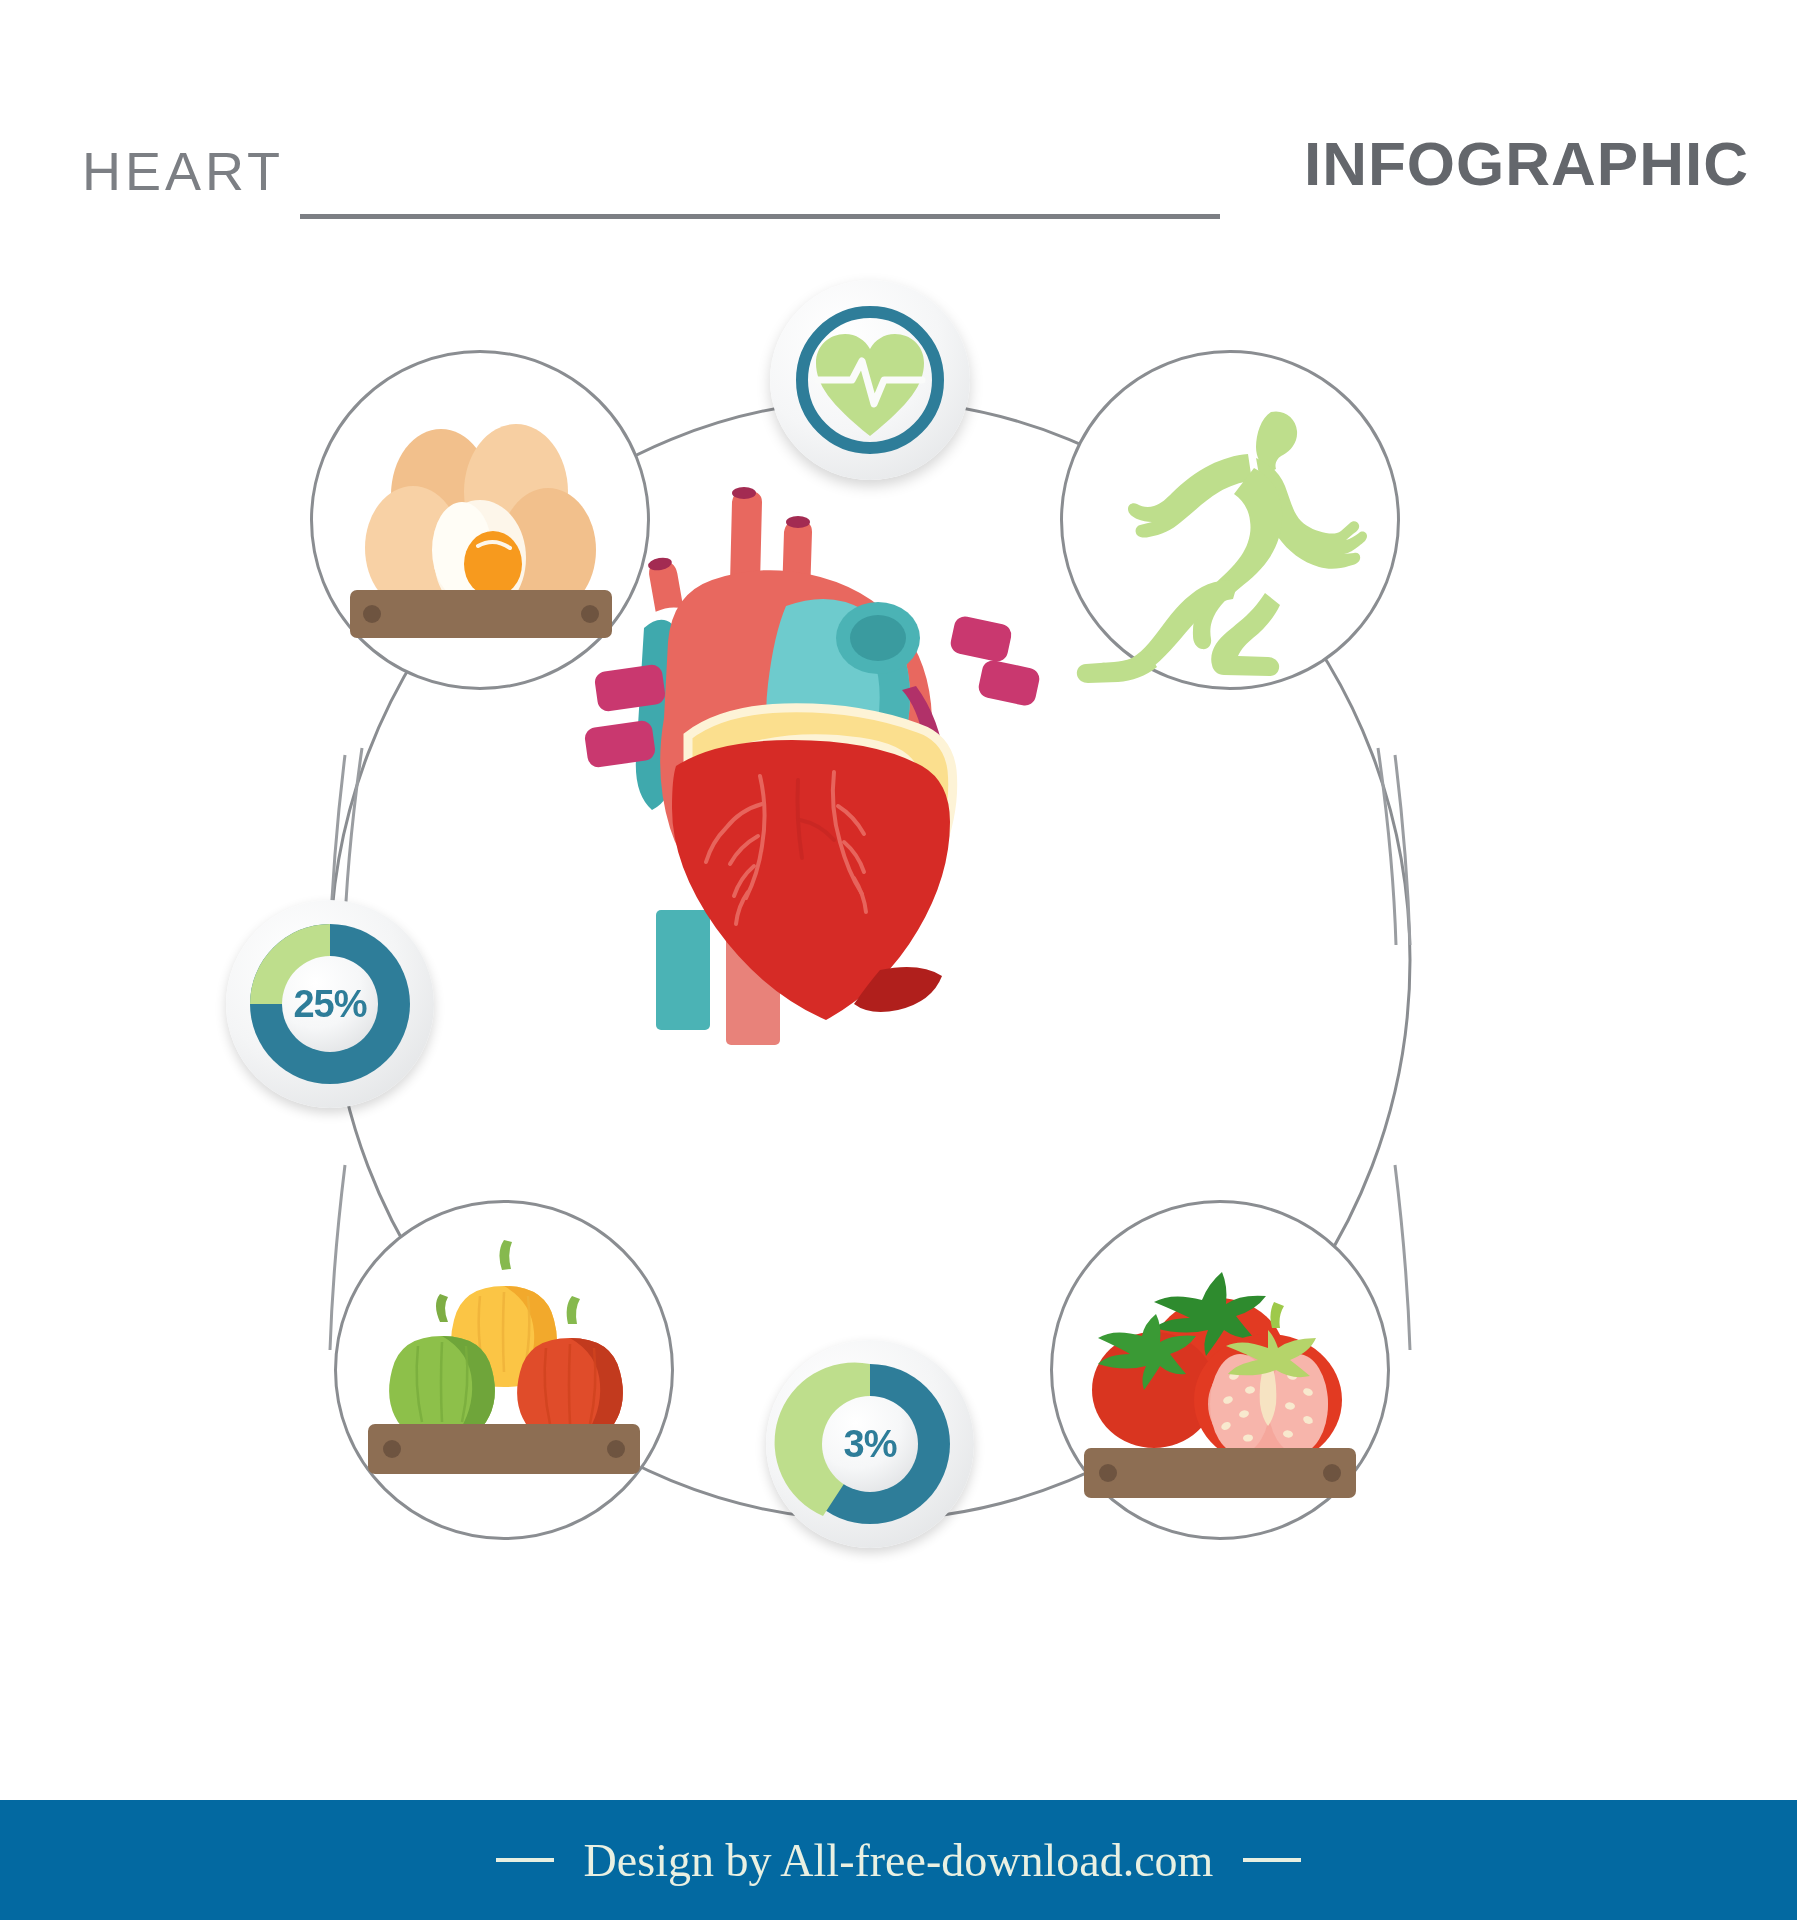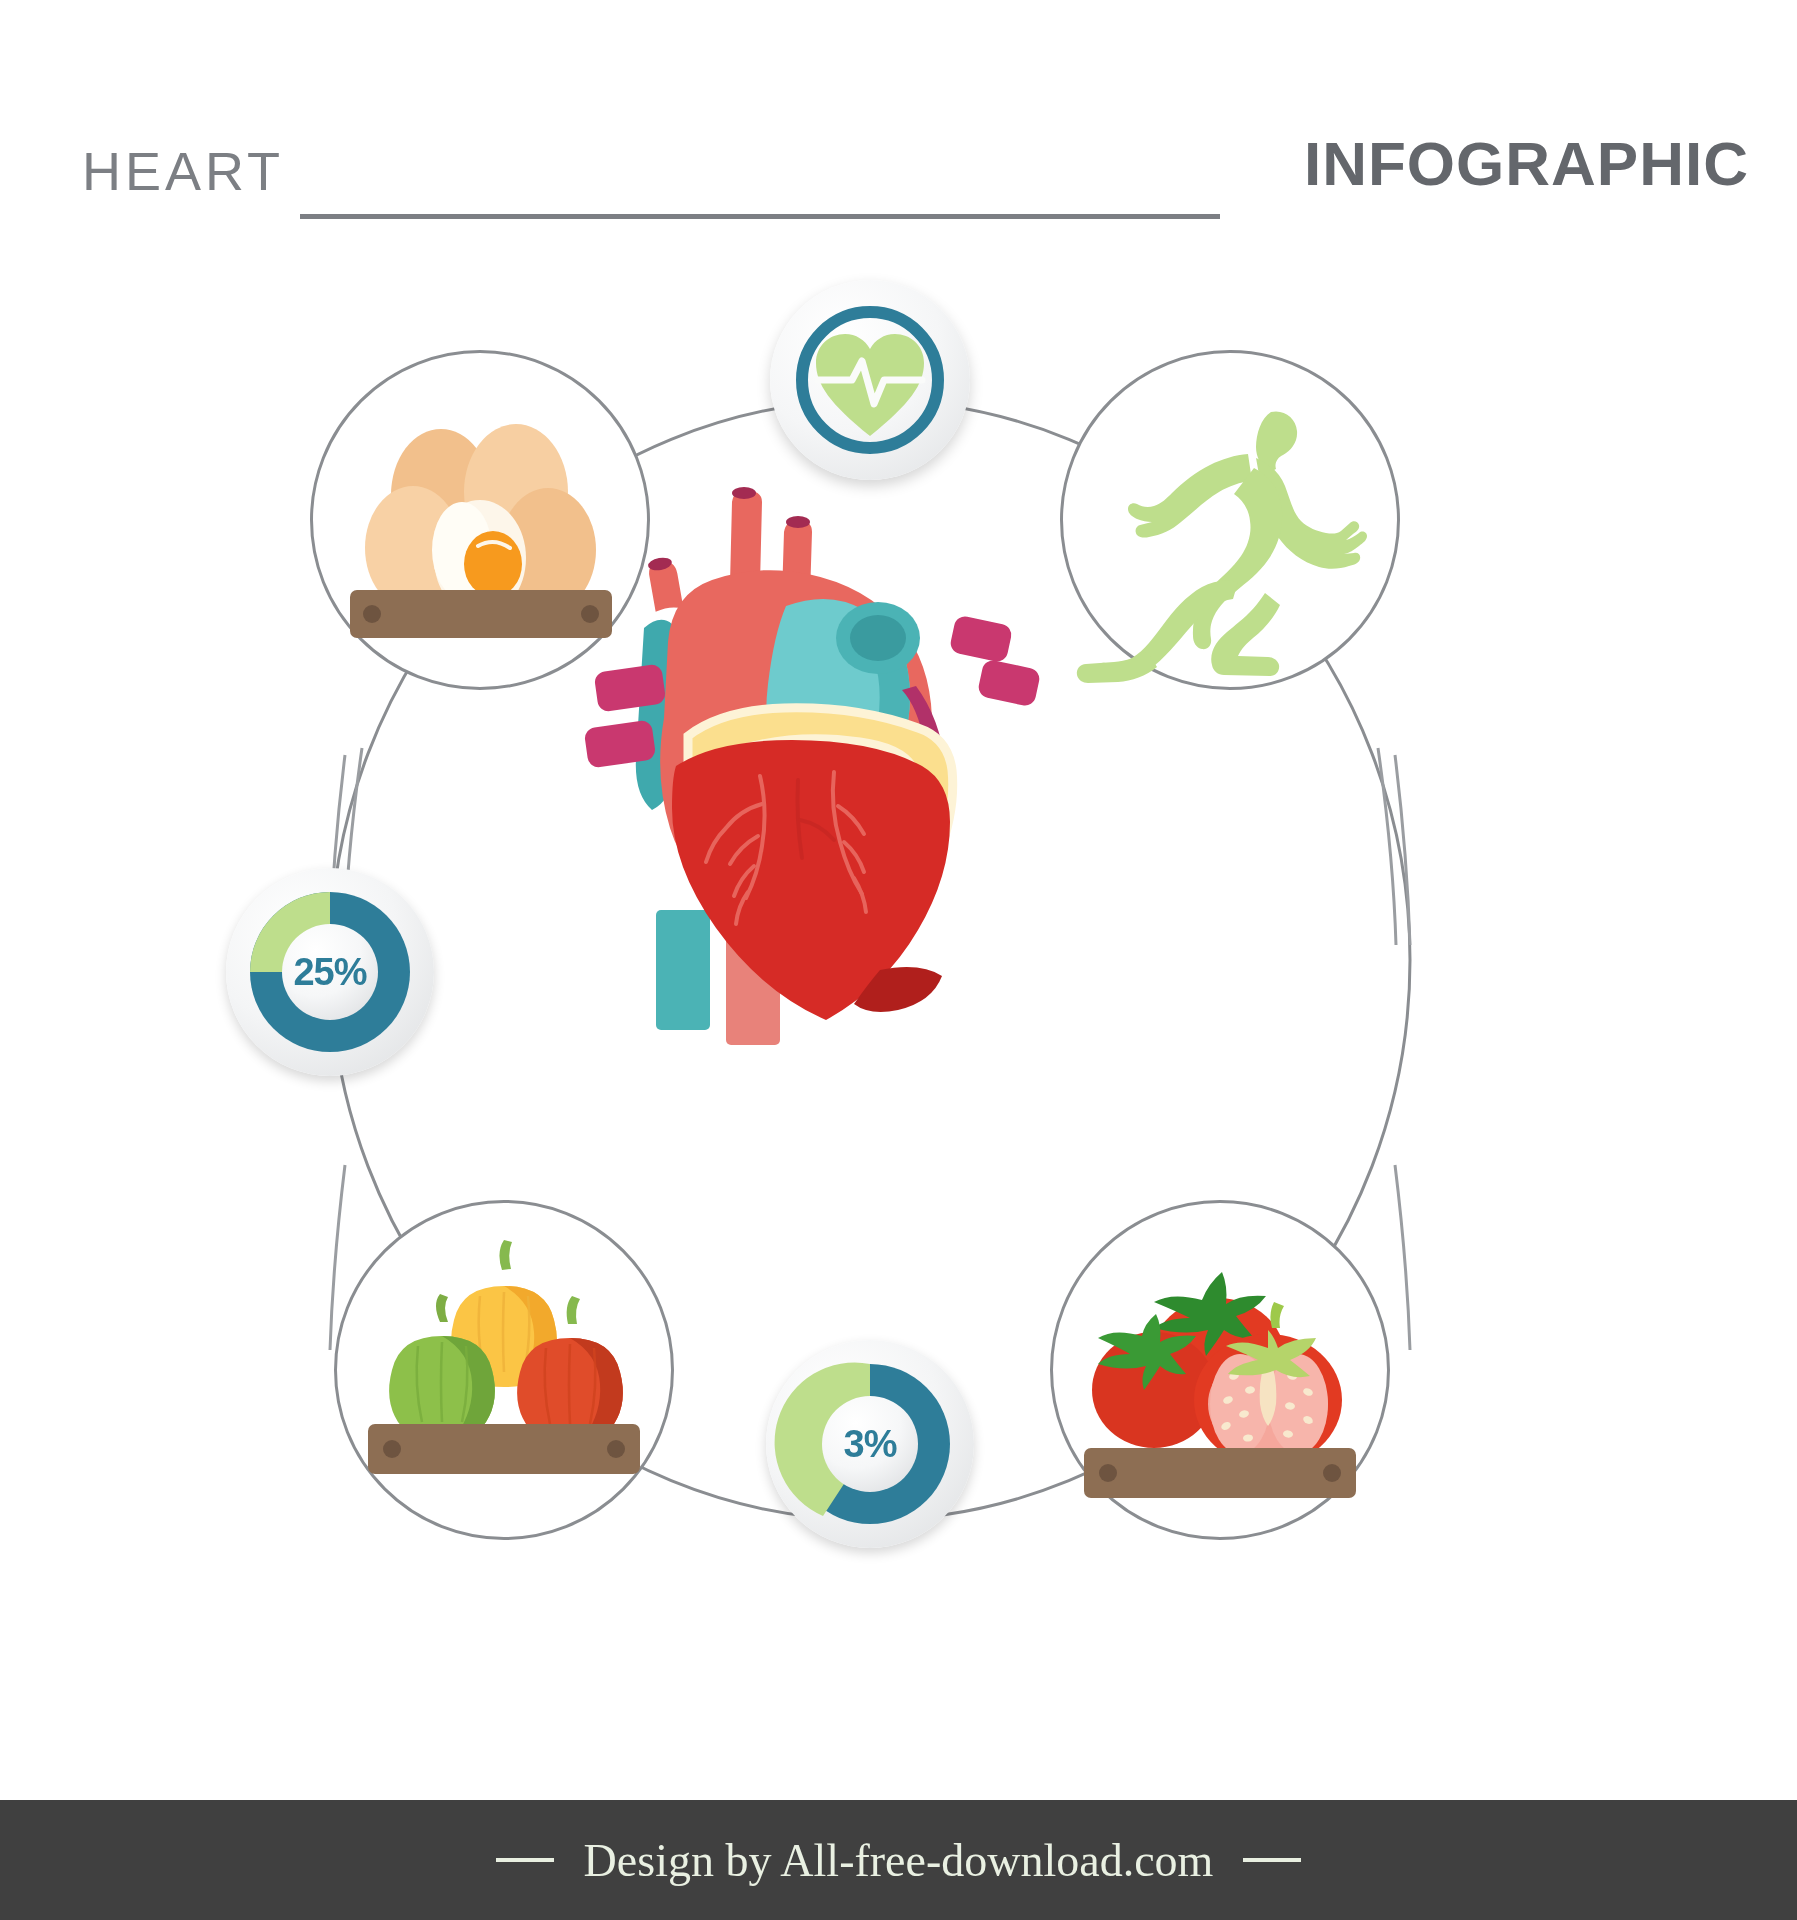--- a/index.html
+++ b/index.html
@@ -64,21 +64,21 @@
   }
   .pulse-svg{position:absolute;left:20px;top:20px;width:160px;height:160px;}
 
   
   .heart-wrap{position:absolute;left:548px;top:280px;width:540px;height:620px;}
   .heart-svg{width:540px;height:620px;}
 
   
   .footer{
     position:absolute;left:0;bottom:0;width:1797px;height:120px;
-    background:#404040;display:flex;align-items:center;justify-content:center;
+    background:#0369a1;display:flex;align-items:center;justify-content:center;
   }
   .footer-inner{display:flex;align-items:center;gap:30px;}
   .f-dash{width:58px;height:4px;background:#e8efe1;}
   .footer-text{
     font-size:46px;color:#e9f0e2;letter-spacing:0px;
     font-family:"Liberation Serif", serif;
   }
 </style>
 </head>
 <body>
@@ -137,21 +137,21 @@
         <path d="M196,108 c14,6 24,15 29,28 c5,13 8,27 16,35 c7,7 16,10 25,12 c6,1 11,1 15,-2 l9,-8 c3,-3 8,-2 9,2 c1,4 -3,7 -6,9 l-7,6 c4,-1 9,-4 13,-7 c3,-3 8,-1 8,3 c0,4 -4,7 -8,10 c-5,4 -10,7 -15,8 l10,-1 c4,-1 7,2 6,6 c-1,4 -6,6 -11,7 c-9,3 -20,4 -30,1 c-17,-5 -31,-16 -41,-30 c-6,-9 -10,-19 -13,-29 Z"></path>
         <path d="M188,104 c-13,1 -26,5 -38,11 c-14,7 -27,17 -38,28 c-5,5 -11,11 -18,13 c-6,2 -12,1 -17,-2 c-4,-2 -9,0 -9,5 c0,5 5,8 9,10 c5,2 10,3 15,3 l-12,3 c-4,1 -6,6 -3,10 c3,3 8,3 12,2 c12,-2 23,-7 32,-15 c13,-10 24,-22 38,-30 c10,-6 21,-10 33,-11 Z"></path>
         <path d="M194,118 c17,8 27,25 28,44 c1,17 -4,34 -14,48 c-9,13 -21,22 -33,32 c-10,8 -19,17 -23,29 c-2,6 -2,12 -1,18 c1,6 -3,11 -9,10 c-6,-1 -9,-7 -9,-13 c-1,-18 6,-35 18,-48 c10,-11 22,-20 30,-32 c7,-10 11,-23 9,-35 c-1,-11 -7,-21 -16,-27 Z"></path>
         <path d="M178,232 c-12,-3 -25,-1 -36,5 c-16,9 -28,23 -39,38 c-9,12 -18,25 -31,33 c-8,5 -18,7 -27,5 c-6,-1 -11,4 -10,10 c1,5 7,8 12,8 c17,2 34,-4 47,-15 c16,-13 28,-30 42,-45 c10,-11 22,-20 37,-22 Z"></path>
         <path d="M205,243 c-7,11 -16,21 -26,29 c-8,7 -17,13 -23,22 c-4,6 -6,14 -4,21 c1,6 6,10 12,10 l46,1 c6,0 10,-5 9,-11 c-1,-5 -6,-8 -11,-8 l-30,-1 c3,-7 9,-13 15,-18 c11,-9 21,-20 27,-33 Z"></path>
         <path d="M87,301 c-10,6 -21,10 -33,11 l-28,2 c-6,0 -10,5 -9,11 c1,5 6,8 11,8 l30,-1 c14,-1 28,-6 39,-15 Z"></path>
       </g>
     </svg>
   </div>
 
-  <div class="node pct-badge" style="left:226px;top:668px;">
+  <div class="node pct-badge" style="left:226px;top:700px;">
     <div class="pct-outer"></div>
     <svg class="pct-svg" viewBox="0 0 208 208">
       <circle cx="104" cy="104" r="80" fill="#2e7d99"></circle>
       <path d="M104,104 L104,24 A80,80 0 0,0 24,104 Z" fill="#bede8c"></path>
       <circle cx="104" cy="104" r="48" fill="url(#g25)"></circle>
       <defs>
         <radialGradient id="g25" cx="35%" cy="28%" r="85%">
           <stop offset="0%" stop-color="#ffffff"></stop>
           <stop offset="55%" stop-color="#f6f7f8"></stop>
           <stop offset="100%" stop-color="#dfe1e3"></stop>

